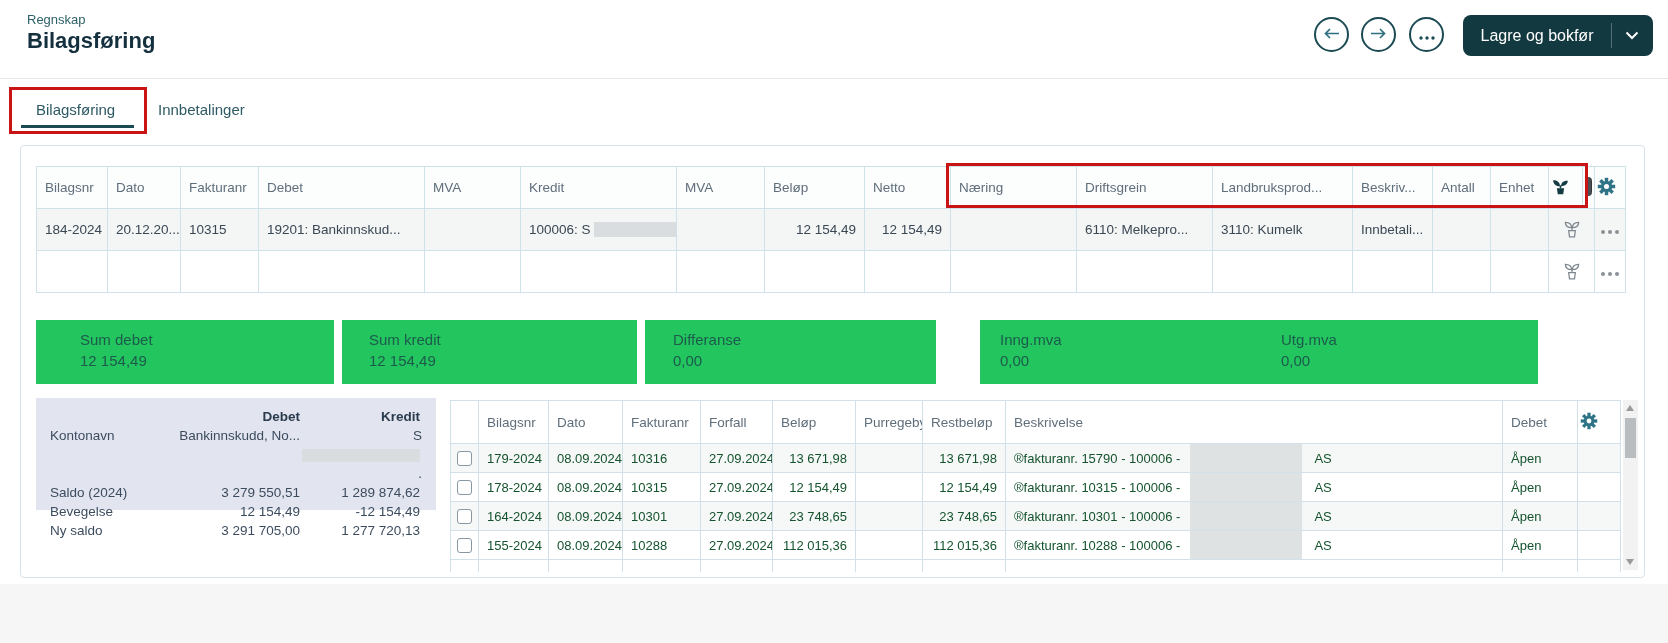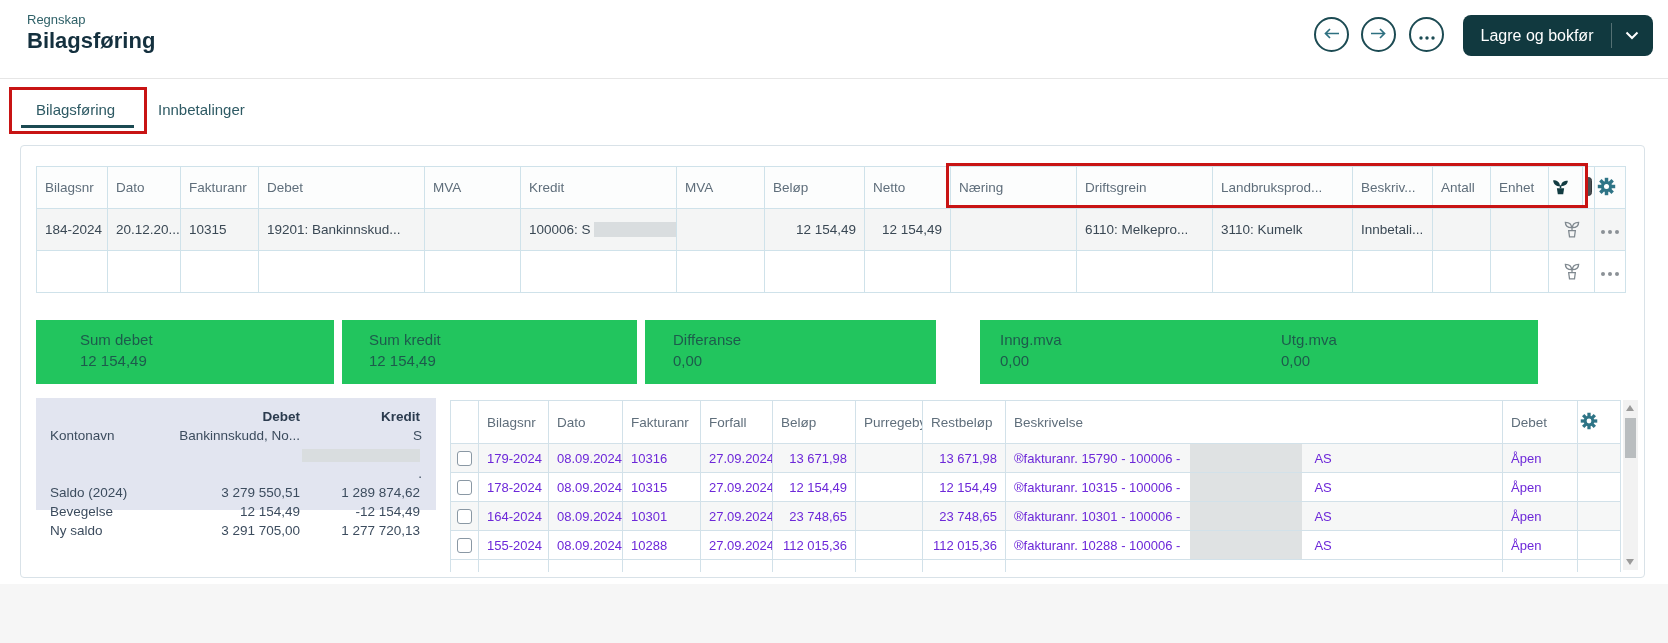--- a/index.html
+++ b/index.html
@@ -50,21 +50,21 @@
   .acc-panel { position:absolute; left:36px; top:398px; width:400px; height:112px; background:#e2e5f0; padding:9px 16px 0 14px; }
   .acc-row { display:grid; grid-template-columns:112px 138px 1fr; font-size:13.5px; color:#3c4c5e; line-height:19px; }
   .acc-row .hdr { font-weight:700; color:#2b3b4e; }
   .acc-row .c2, .acc-row .c3 { text-align:right; }
 
   
   .oi-wrap { position:absolute; left:450px; top:400px; width:1171px; height:172px; overflow:hidden; }
   .oi-table { width:1170px; }
   .oi-table th, .oi-table td { border:1px solid #d2e1e9; white-space:nowrap; overflow:hidden; }
   .oi-table th { height:43px; font-weight:400; font-size:13.5px; color:#5f6e7b; text-align:left; padding:0 8px; background:#fff; }
-  .oi-table td { height:29px; font-size:13px; color:#6d28d9; padding:0 8px; }
+  .oi-table td { height:29px; font-size:13px; color:#14532d; padding:0 8px; }
   .oi-table tr.stripe td { background:#f6f7f7; }
   .oi-table tr.clip td { height:13px; background:#fff; }
   .desc-flex { display:flex; align-items:center; height:100%; }
 
   
   .redact { display:inline-block; background:#d9dddf; }
   .redact.inline-sm { width:86px; height:15px; vertical-align:middle; margin:0 3px; }
   .redact.panel { width:118px; height:13px; display:inline-block; vertical-align:middle; margin:0 2px; }
   .redact.tall { width:112px; height:28px; margin-left:10px; background:#dfe2e3; flex:0 0 auto; }
   .desc-suffix { margin-left:12px; }

